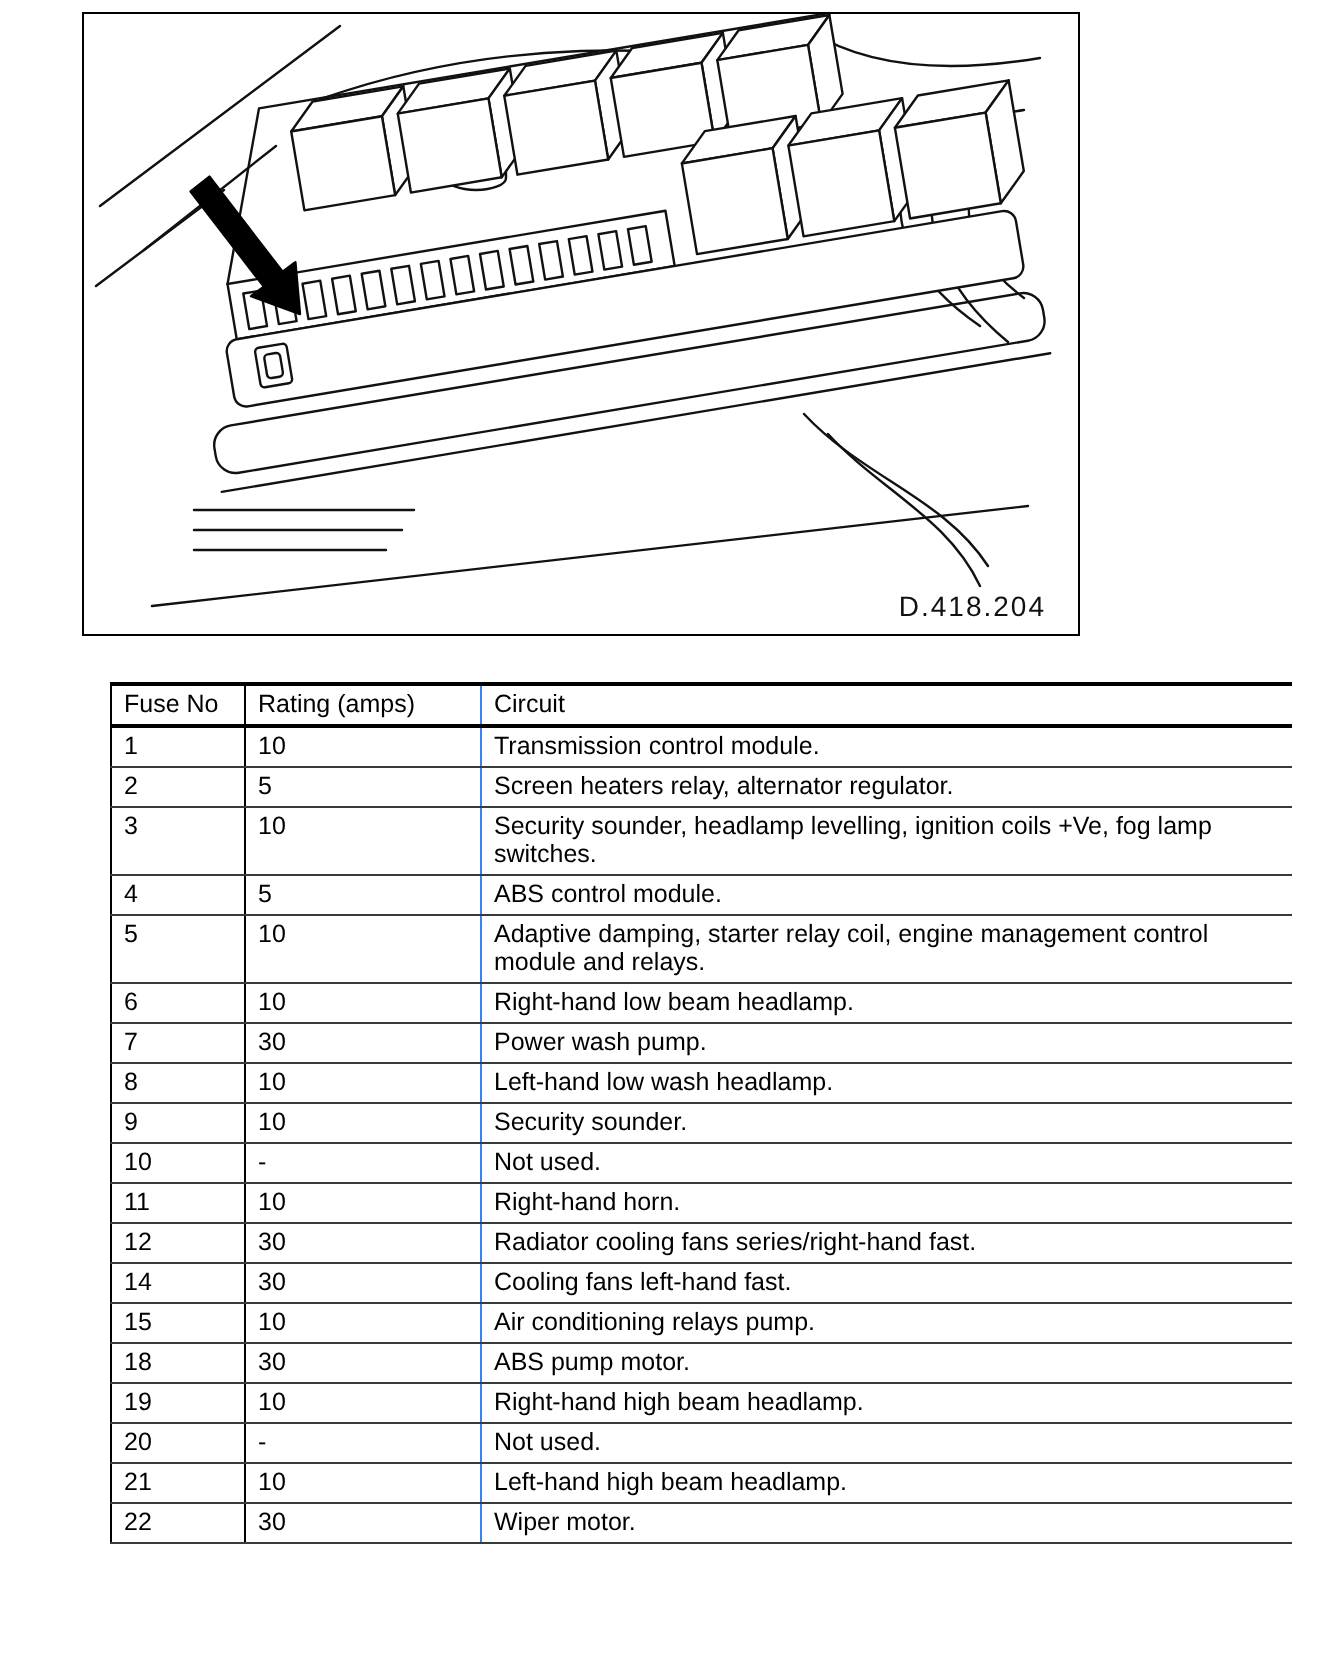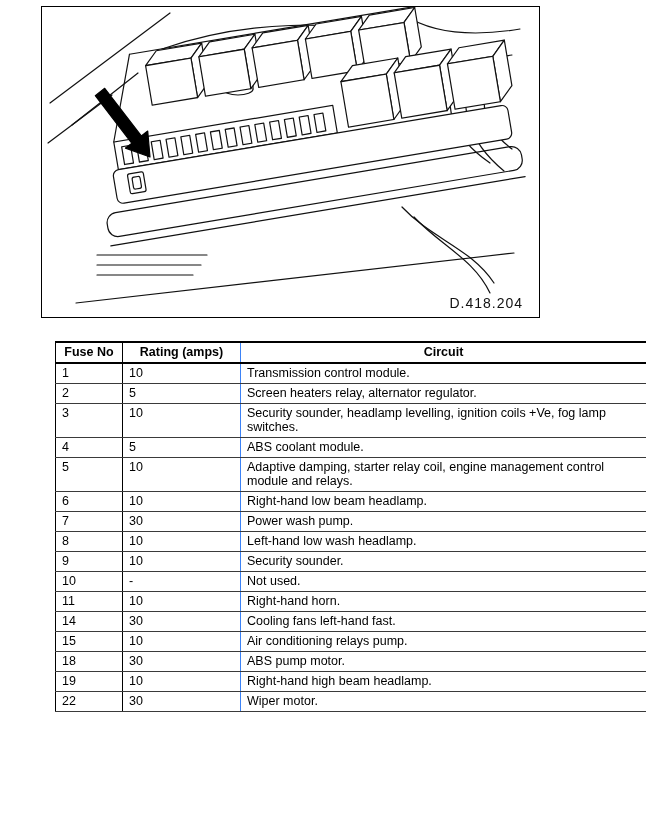--- a/index.html
+++ b/index.html
@@ -28,21 +28,21 @@
   
   table.fuse-table {
     position:absolute; left:55px; top:341px;
     width:591px;
     border-collapse:collapse;
     font-size:12.5px; line-height:14px;
     border-top:2px solid #000;
     border-left:1px solid #000;
   }
   table.fuse-table th {
-    text-align:center; font-weight:bold;
+    text-align:left; font-weight:normal;
     padding:2px 6px 3px 6px;
     border-bottom:2px solid #000;
     white-space:nowrap;
   }
   table.fuse-table td {
     vertical-align:top;
     padding:2px 6px 3px 6px;
     border-bottom:1px solid #3a3a3a;
   }
   .c1 { width:67px;  border-right:1px solid #000; }
@@ -168,21 +168,21 @@
           <td class="c3">Screen heaters relay, alternator regulator.</td>
         </tr>
       <tr>
           <td class="c1">3</td>
           <td class="c2">10</td>
           <td class="c3">Security sounder, headlamp levelling, ignition coils +Ve, fog lamp switches.</td>
         </tr>
       <tr>
           <td class="c1">4</td>
           <td class="c2">5</td>
-          <td class="c3">ABS coolant module.</td>
+          <td class="c3">ABS control module.</td>
         </tr>
       <tr>
           <td class="c1">5</td>
           <td class="c2">10</td>
           <td class="c3">Adaptive damping, starter relay coil, engine management control module and relays.</td>
         </tr>
       <tr>
           <td class="c1">6</td>
           <td class="c2">10</td>
           <td class="c3">Right-hand low beam headlamp.</td>
@@ -206,38 +206,53 @@
           <td class="c1">10</td>
           <td class="c2">-</td>
           <td class="c3">Not used.</td>
         </tr>
       <tr>
           <td class="c1">11</td>
           <td class="c2">10</td>
           <td class="c3">Right-hand horn.</td>
         </tr>
       <tr>
+          <td class="c1">12</td>
+          <td class="c2">30</td>
+          <td class="c3">Radiator cooling fans series/right-hand fast.</td>
+        </tr>
+      <tr>
           <td class="c1">14</td>
           <td class="c2">30</td>
           <td class="c3">Cooling fans left-hand fast.</td>
         </tr>
       <tr>
           <td class="c1">15</td>
           <td class="c2">10</td>
           <td class="c3">Air conditioning relays pump.</td>
         </tr>
       <tr>
           <td class="c1">18</td>
           <td class="c2">30</td>
           <td class="c3">ABS pump motor.</td>
         </tr>
       <tr>
           <td class="c1">19</td>
           <td class="c2">10</td>
           <td class="c3">Right-hand high beam headlamp.</td>
+        </tr>
+      <tr>
+          <td class="c1">20</td>
+          <td class="c2">-</td>
+          <td class="c3">Not used.</td>
+        </tr>
+      <tr>
+          <td class="c1">21</td>
+          <td class="c2">10</td>
+          <td class="c3">Left-hand high beam headlamp.</td>
         </tr>
       <tr>
           <td class="c1">22</td>
           <td class="c2">30</td>
           <td class="c3">Wiper motor.</td>
         </tr>
     </tbody>
   </table>
 
 </div>

